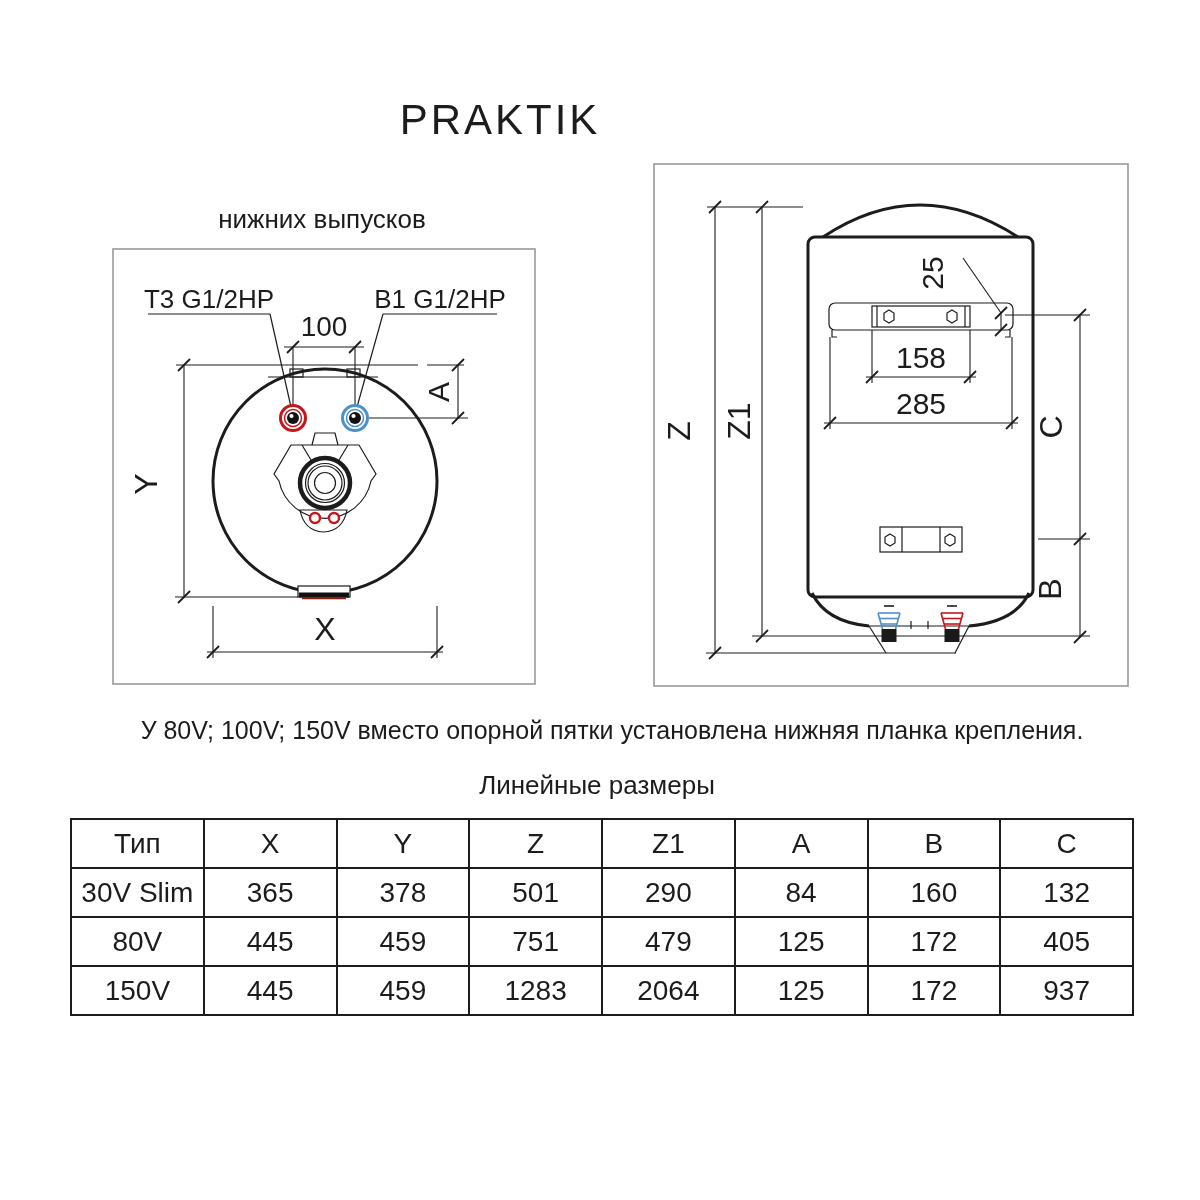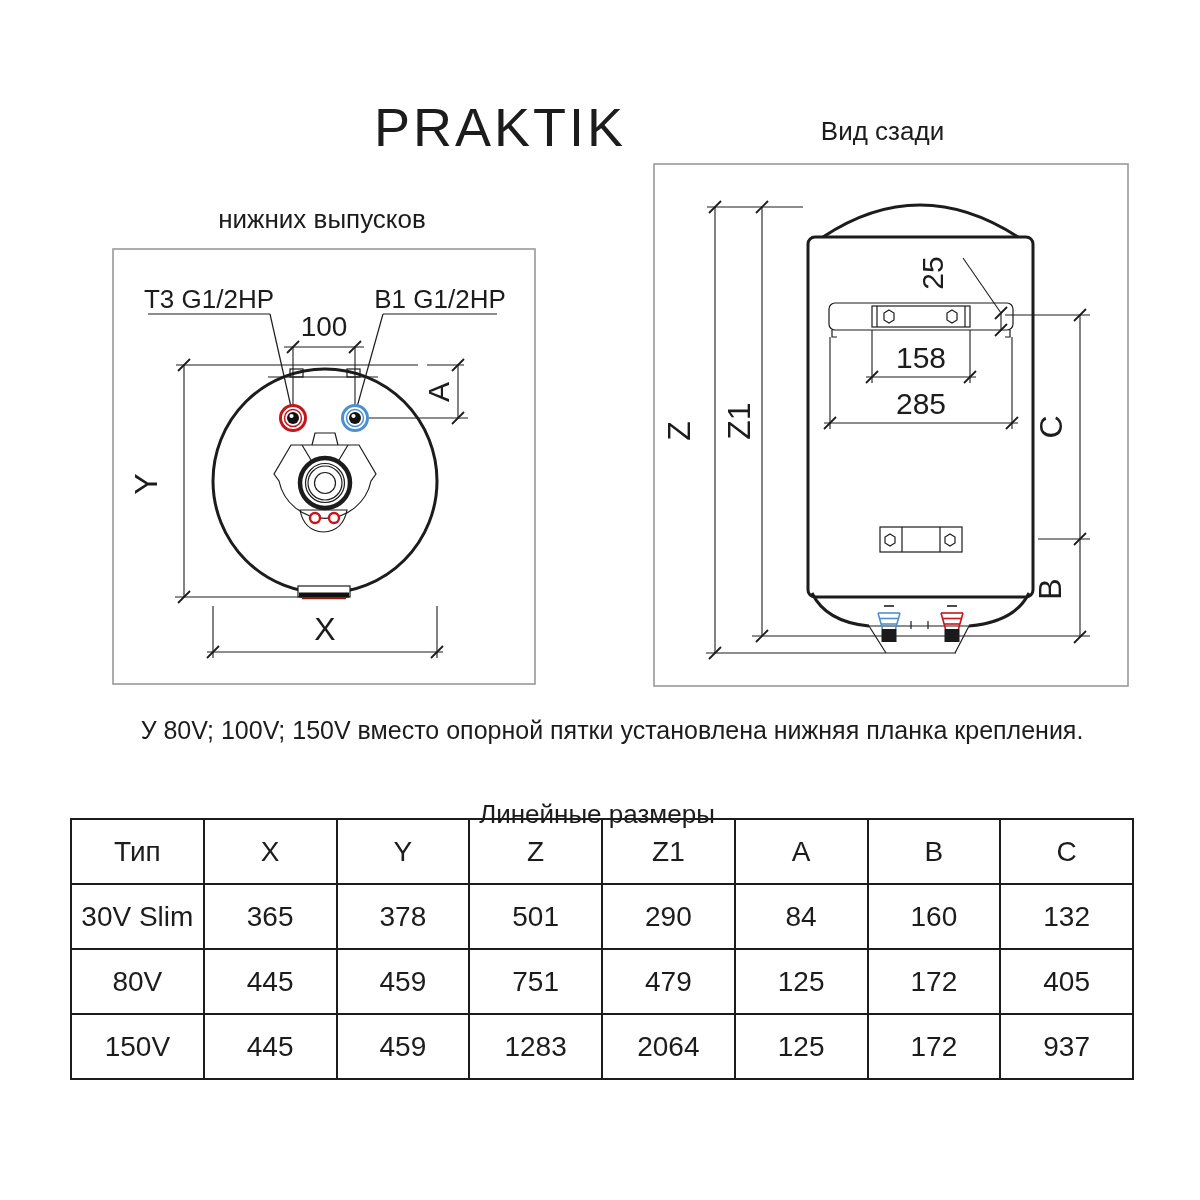--- a/index.html
+++ b/index.html
@@ -1,43 +1,42 @@
 <!DOCTYPE html>
 <html><head>
 <meta charset="utf-8">
 <style>
   html,body{margin:0;padding:0;background:#ffffff;}
   .sheet{position:relative;width:1200px;height:1200px;background:#fff;overflow:hidden;
          font-family:"Liberation Sans",sans-serif;color:#1c1c1c;}
   .abs{position:absolute;}
-  .main-title{left:0;top:96px;width:1000px;text-align:center;font-size:54px;letter-spacing:3px;}
+  .main-title{left:0;top:96px;width:1000px;text-align:center;font-size:42px;letter-spacing:3px;}
   .rp-title{left:760px;top:116px;width:245px;text-align:center;font-size:26px;}
   .lp-t1{left:92px;top:166px;width:460px;text-align:center;font-size:26px;}
   .lp-t2{left:92px;top:204px;width:460px;text-align:center;font-size:26px;}
   .note{left:12px;top:716px;width:1200px;text-align:center;font-size:25px;}
-  .tbl-title{left:0;top:770px;width:1194px;text-align:center;font-size:26px;margin-top:29px;}
+  .tbl-title{left:0;top:770px;width:1194px;text-align:center;font-size:26px;}
   table.dims{position:absolute;left:70px;top:818px;width:1064px;border-collapse:collapse;
              table-layout:fixed;font-size:28px;}
   table.dims th,table.dims td{border:2px solid #1c1c1c;height:47px;text-align:center;
-             font-weight:normal;padding:8px;}
+             font-weight:normal;padding:0;}
   svg text{fill:#1c1c1c;font-family:"Liberation Sans",sans-serif;}
   .ln{stroke:#1c1c1c;stroke-width:1.2;fill:none;}
   .th2{stroke:#1c1c1c;stroke-width:1.6;fill:none;}
   .thk{stroke:#1c1c1c;stroke-width:3;fill:none;}
   .dim{stroke:#1c1c1c;stroke-width:1.1;fill:none;}
   .tk{stroke:#1c1c1c;stroke-width:1.8;fill:none;}
   .wfill{fill:#ffffff;}
 </style>
 </head>
 <body>
 
 <div class="sheet">
 
   <div class="abs main-title">PRAKTIK</div>
-  <div class="abs rp-title">Вид сзади</div>
   <div class="abs lp-t2">нижних выпусков</div>
 
   <svg class="abs" style="left:112px;top:248px;" width="424" height="437" viewBox="0 0 424 437">
     <rect x="1" y="1" width="422" height="435" fill="none" stroke="#999" stroke-width="1.6"></rect>
 
     <circle cx="213" cy="233" r="112" class="thk"></circle>
 
     <g>
       <line x1="156" y1="129" x2="266" y2="129" class="ln"></line>
       <rect x="178" y="121" width="13" height="8" class="ln" fill="#fff"></rect>

